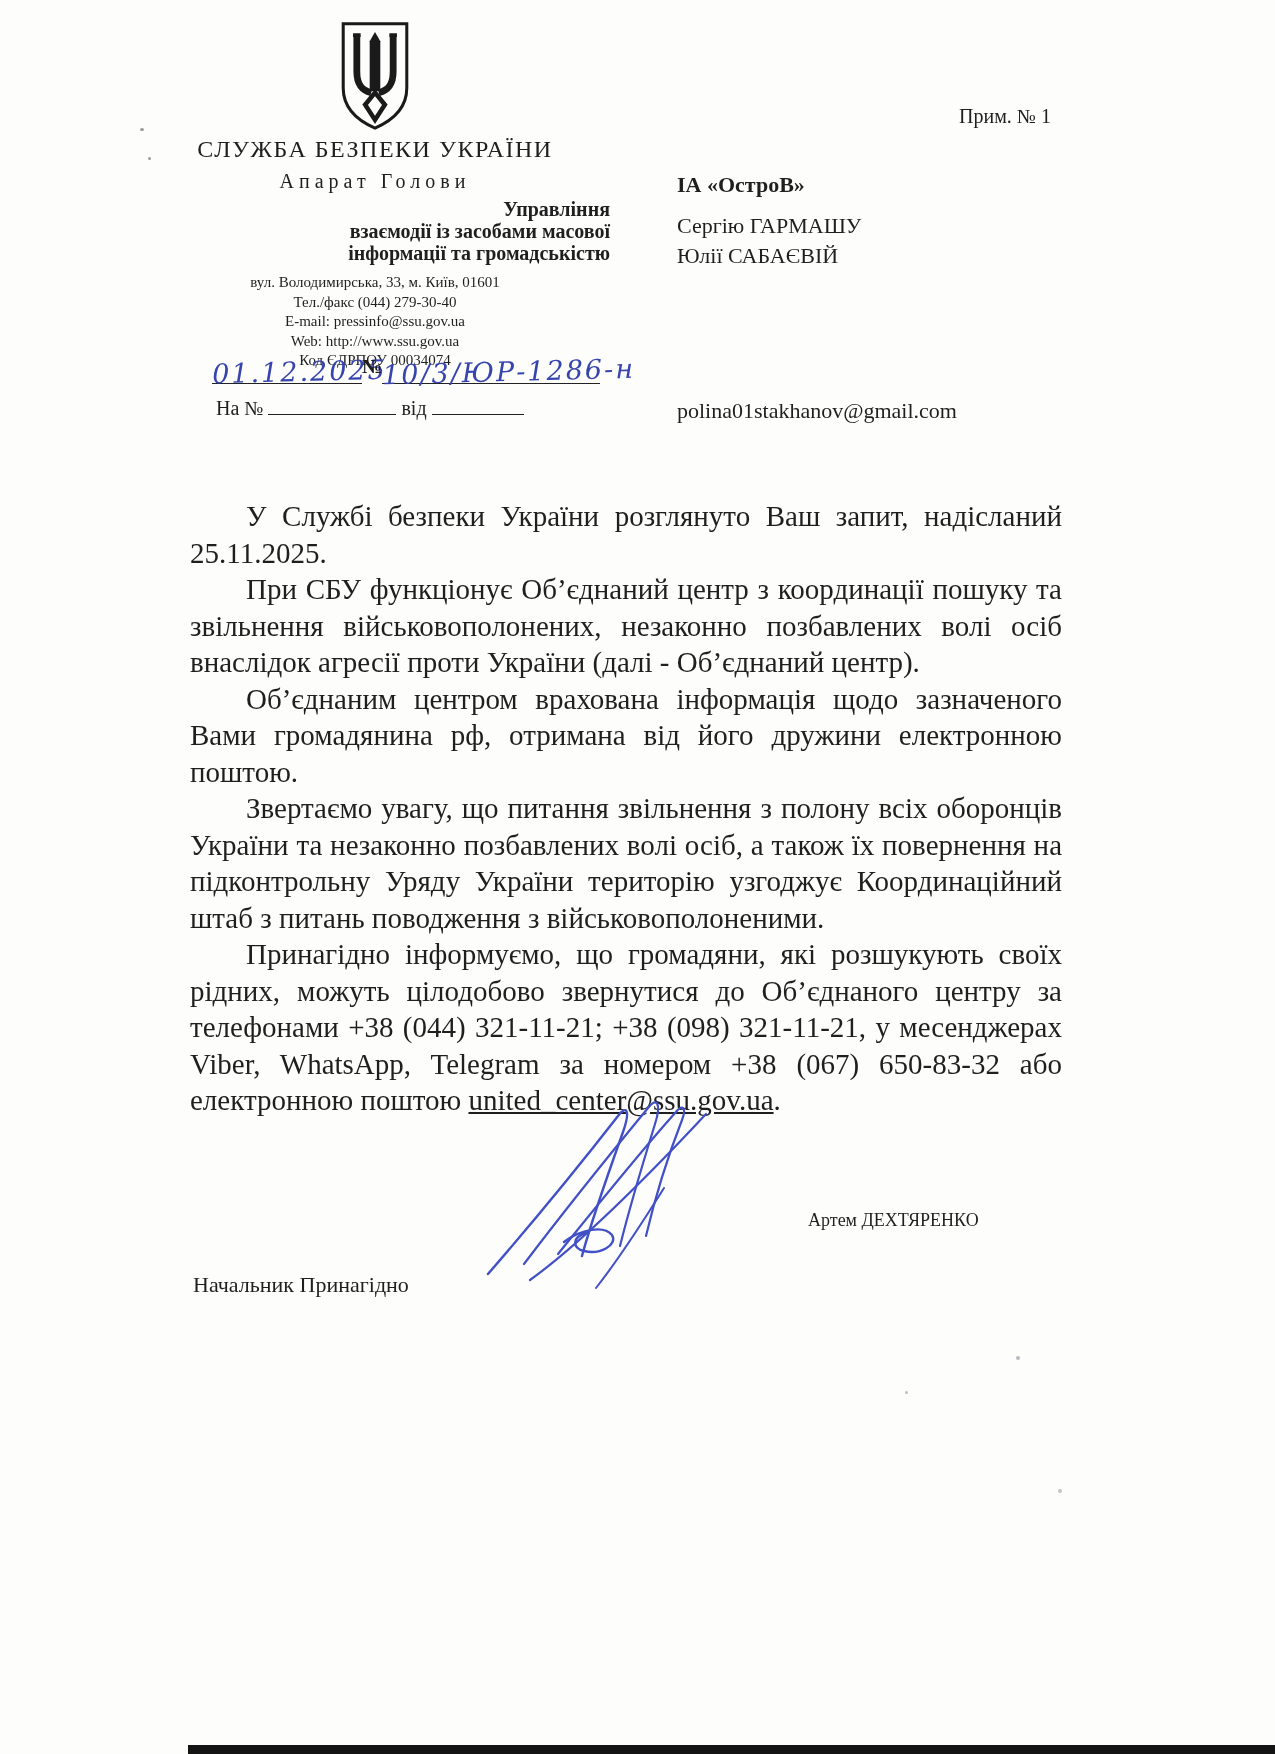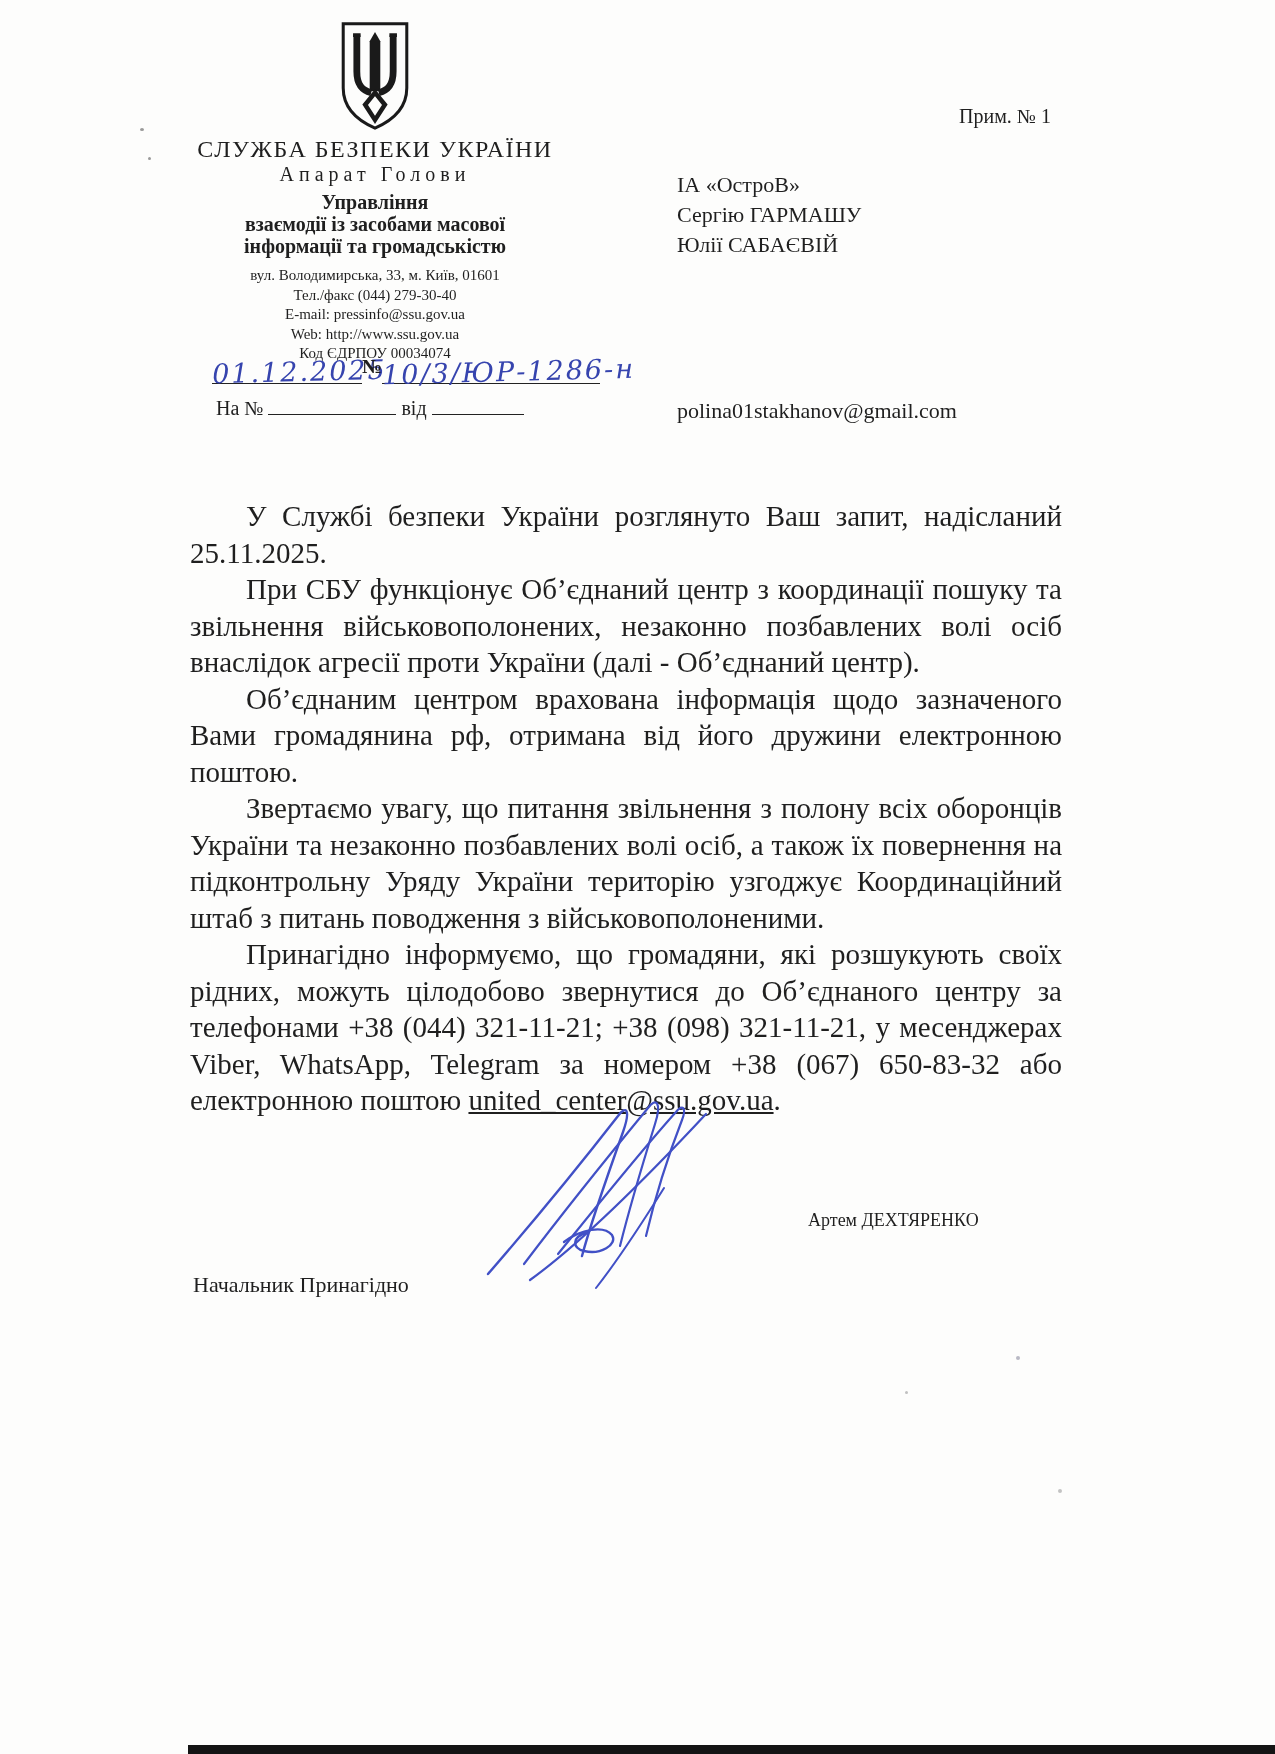--- a/index.html
+++ b/index.html
@@ -13,22 +13,22 @@
     overflow:hidden;
   }
 
   
   .letterhead{
     position:absolute;left:140px;top:20px;width:470px;
     text-align:center;
   }
   .emblem{display:block;margin:0 auto 4px auto;}
   .org-name{font-size:24px;letter-spacing:1.5px;margin-top:2px;white-space:nowrap;text-align:center;}
-  .org-division{font-size:20px;letter-spacing:5px;}
-  .org-dept{font-weight:bold;font-size:20px;line-height:22px;margin-top:5px;}
+  .org-division{font-size:20px;letter-spacing:5px;margin-top:7px;}
+  .org-dept{font-weight:bold;font-size:20px;line-height:22px;margin-top:5px;text-align:right;}
   .org-contacts{margin-top:9px;font-size:15px;line-height:19.5px;}
 
   
   .ref-row{
     position:absolute;left:212px;top:352px;width:420px;height:46px;
     white-space:nowrap;
   }
   .blank-line{display:inline-block;border-bottom:1.6px solid #222;vertical-align:baseline;}
   .hw{
     font-family:"DejaVu Serif",serif;
@@ -46,21 +46,21 @@
   }
   .na-row .blank-line{height:18px;}
 
   
   .exhibit{
     position:absolute;left:959px;top:105px;font-size:20px;
   }
   .recipient{
     position:absolute;left:677px;top:170px;font-size:22px;line-height:30px;
   }
-  .recipient .agency{}
+  .recipient .agency{margin-bottom:11px;font-weight:bold;}
   .recipient-email{
     position:absolute;left:677px;top:398px;font-size:22px;
   }
 
   
   .body-text{
     position:absolute;left:190px;top:498px;width:872px;
     font-size:29px;line-height:36.5px;
     text-align:justify;
   }

